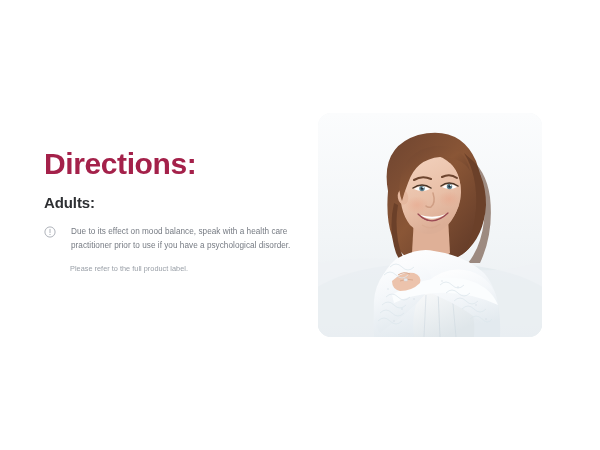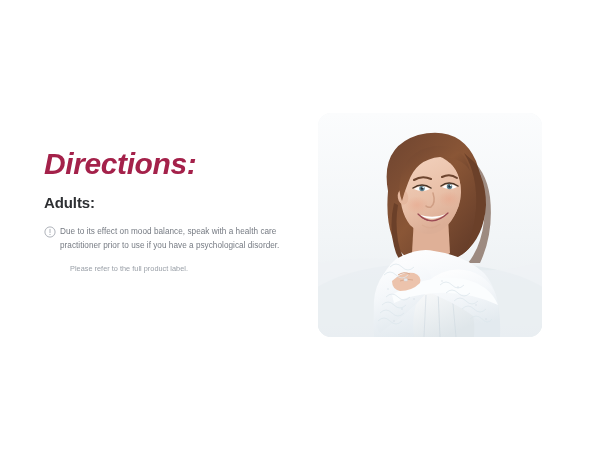--- a/index.html
+++ b/index.html
@@ -29,35 +29,34 @@
   }
   .section-title {
     font-size: 30px;
     font-weight: bold;
     color: #a41f४4;
     color: #a4214a;
     letter-spacing: -0.4px;
     line-height: 1.08;
     margin: 0 0 14px 0;
     white-space: nowrap;
-    font-style: italic;
   }
   .subsection-title {
     font-size: 15px;
     font-weight: bold;
     color: #2e3033;
     letter-spacing: -0.1px;
     margin: 8px 0 14px 0;
   }
 
   
   .advisory {
     display: flex;
     align-items: flex-start;
-    gap: 4px;
+    gap: 15px;
     margin: 0 0 12px 0;
   }
   .advisory-icon {
     flex: 0 0 auto;
     width: 12px;
     height: 12px;
     margin-top: 1px;
     display: block;
   }
   .advisory-icon svg {

